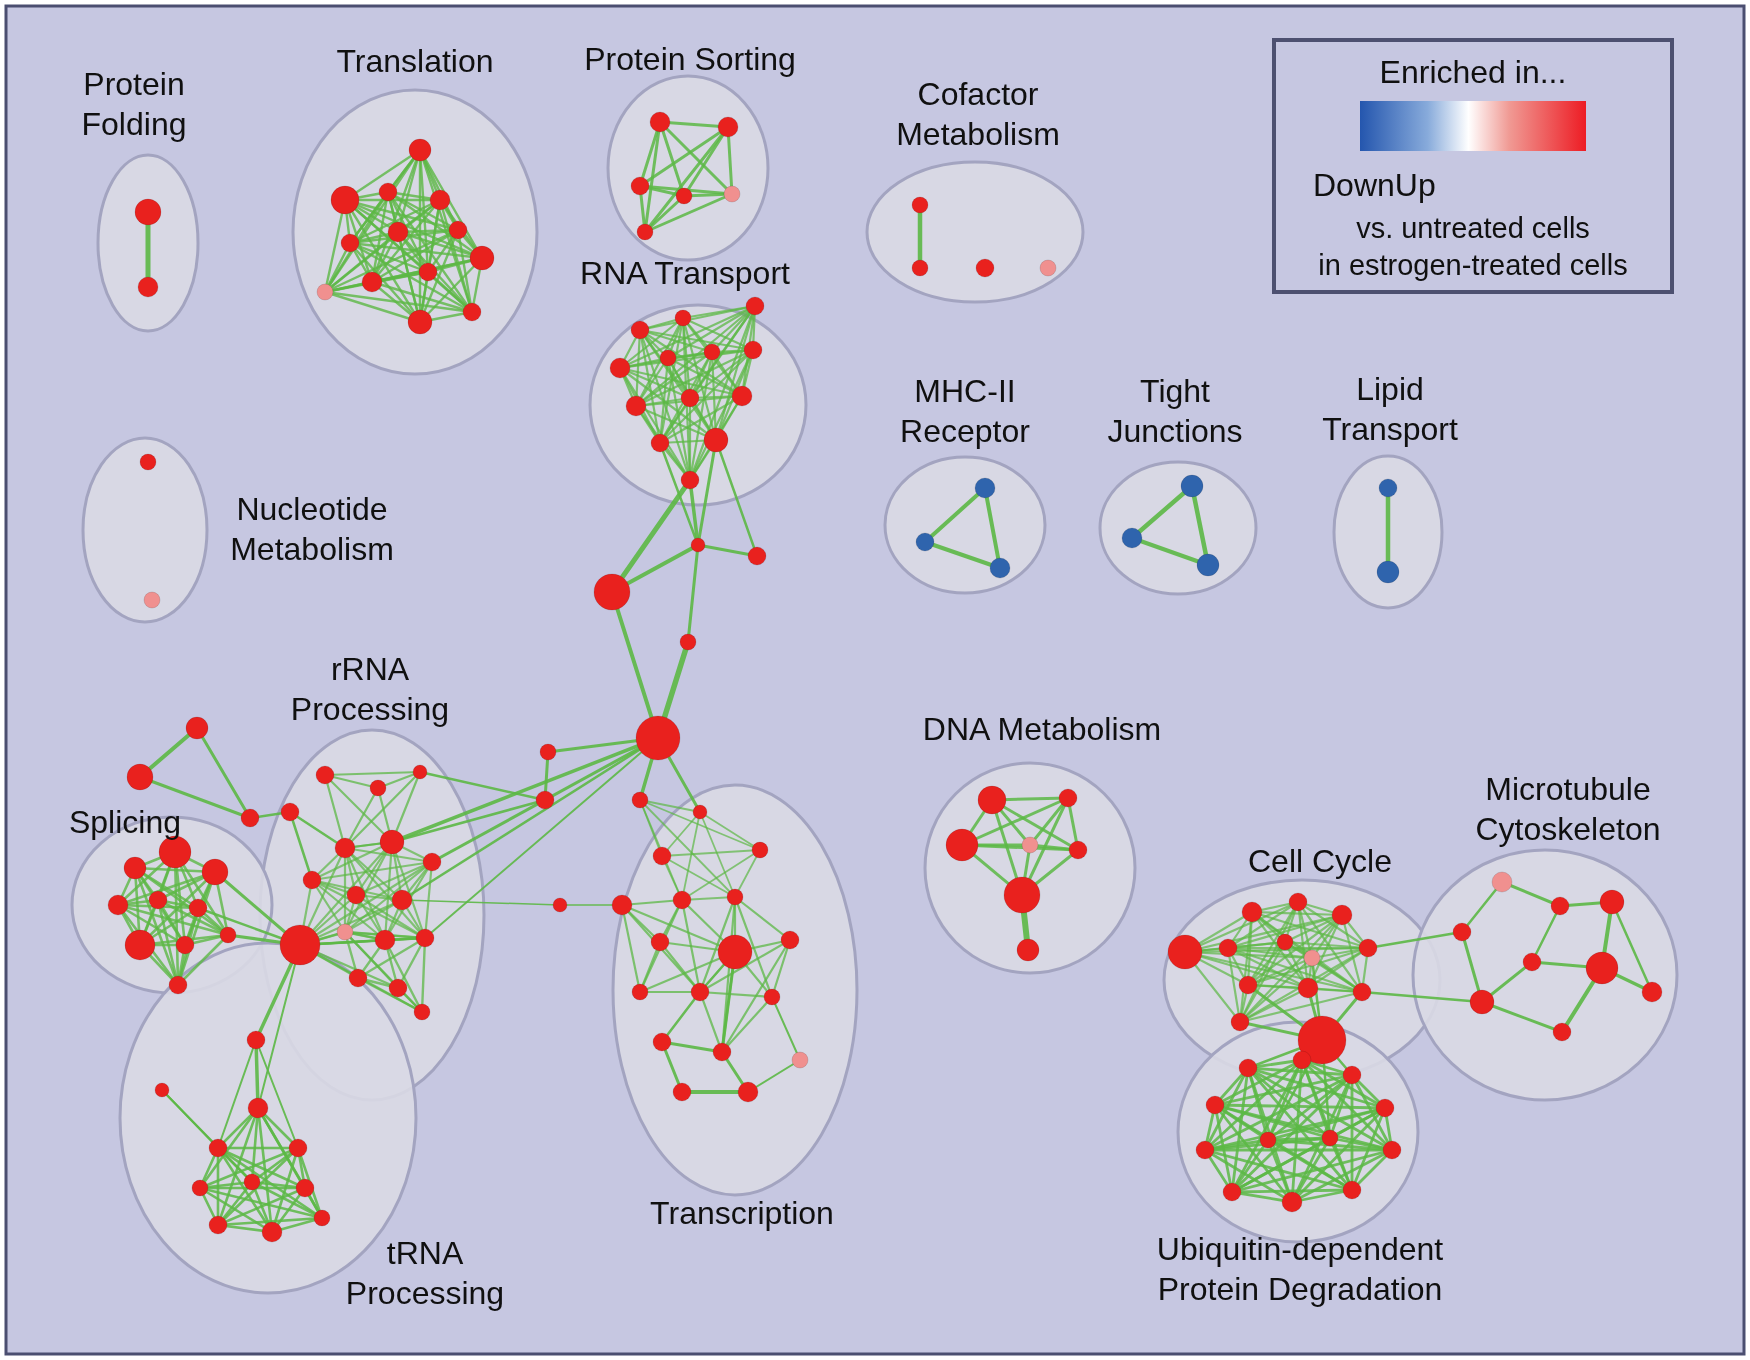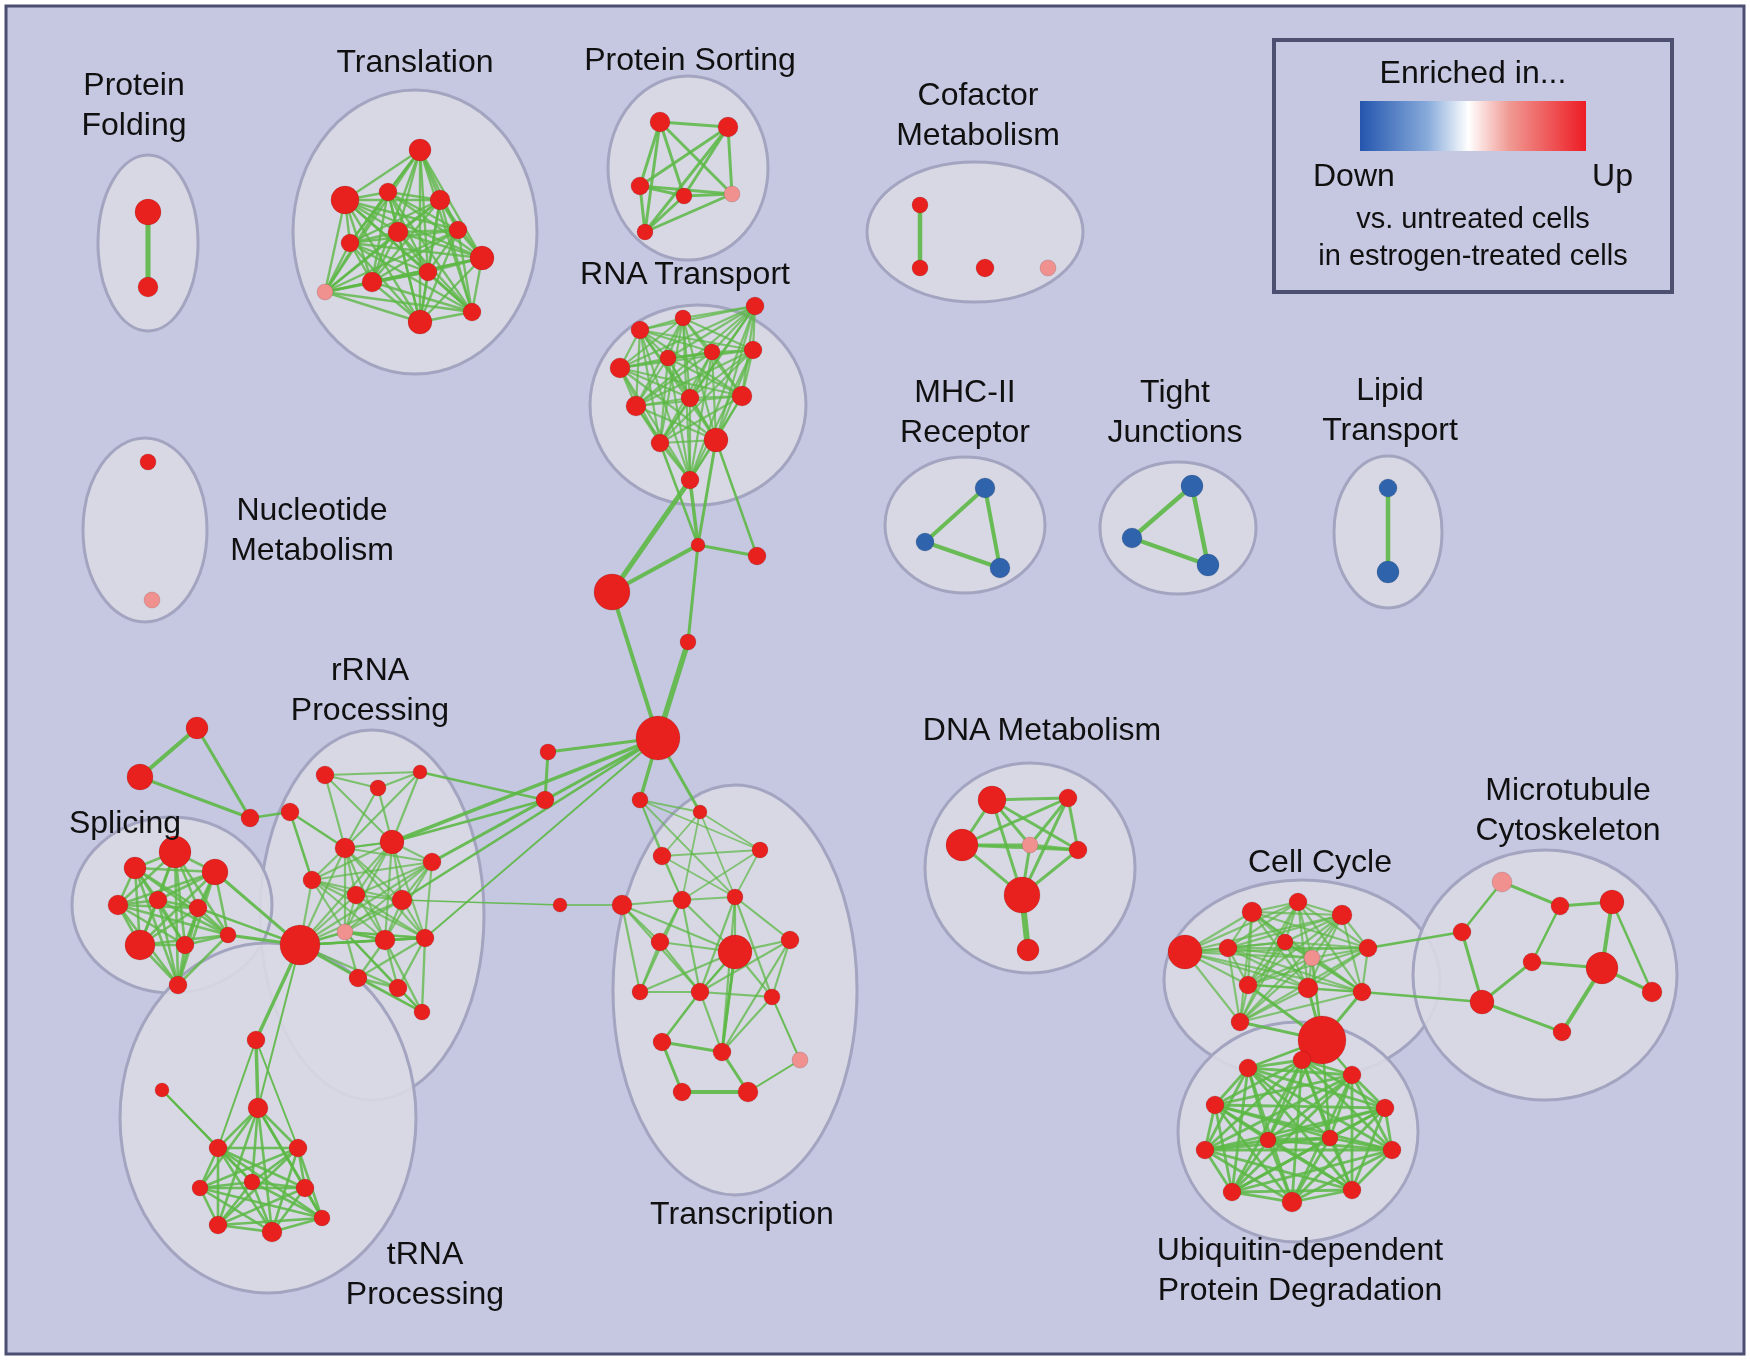--- a/index.html
+++ b/index.html
@@ -27,24 +27,23 @@
     display: flex;
     flex-direction: column;
     align-items: center;
     color: #101010;
   }
   .legend-title { font-size: 32px; margin-top: 12px; }
   .legend-bar { width: 226px; height: 50px; margin-top: 10px; }
   .legend-scale {
     width: 320px;
     display: flex;
-    justify-content: space-between;
+    justify-content: flex-start;
     font-size: 32px;
-    margin-top: 6px;
-    gap: 47px;
+    margin-top: 16px;
   }
   .legend-caption {
     font-size: 29px;
     line-height: 37px;
     text-align: center;
     margin-top: 6px;
   }
 </style>
 </head>
 <body>

